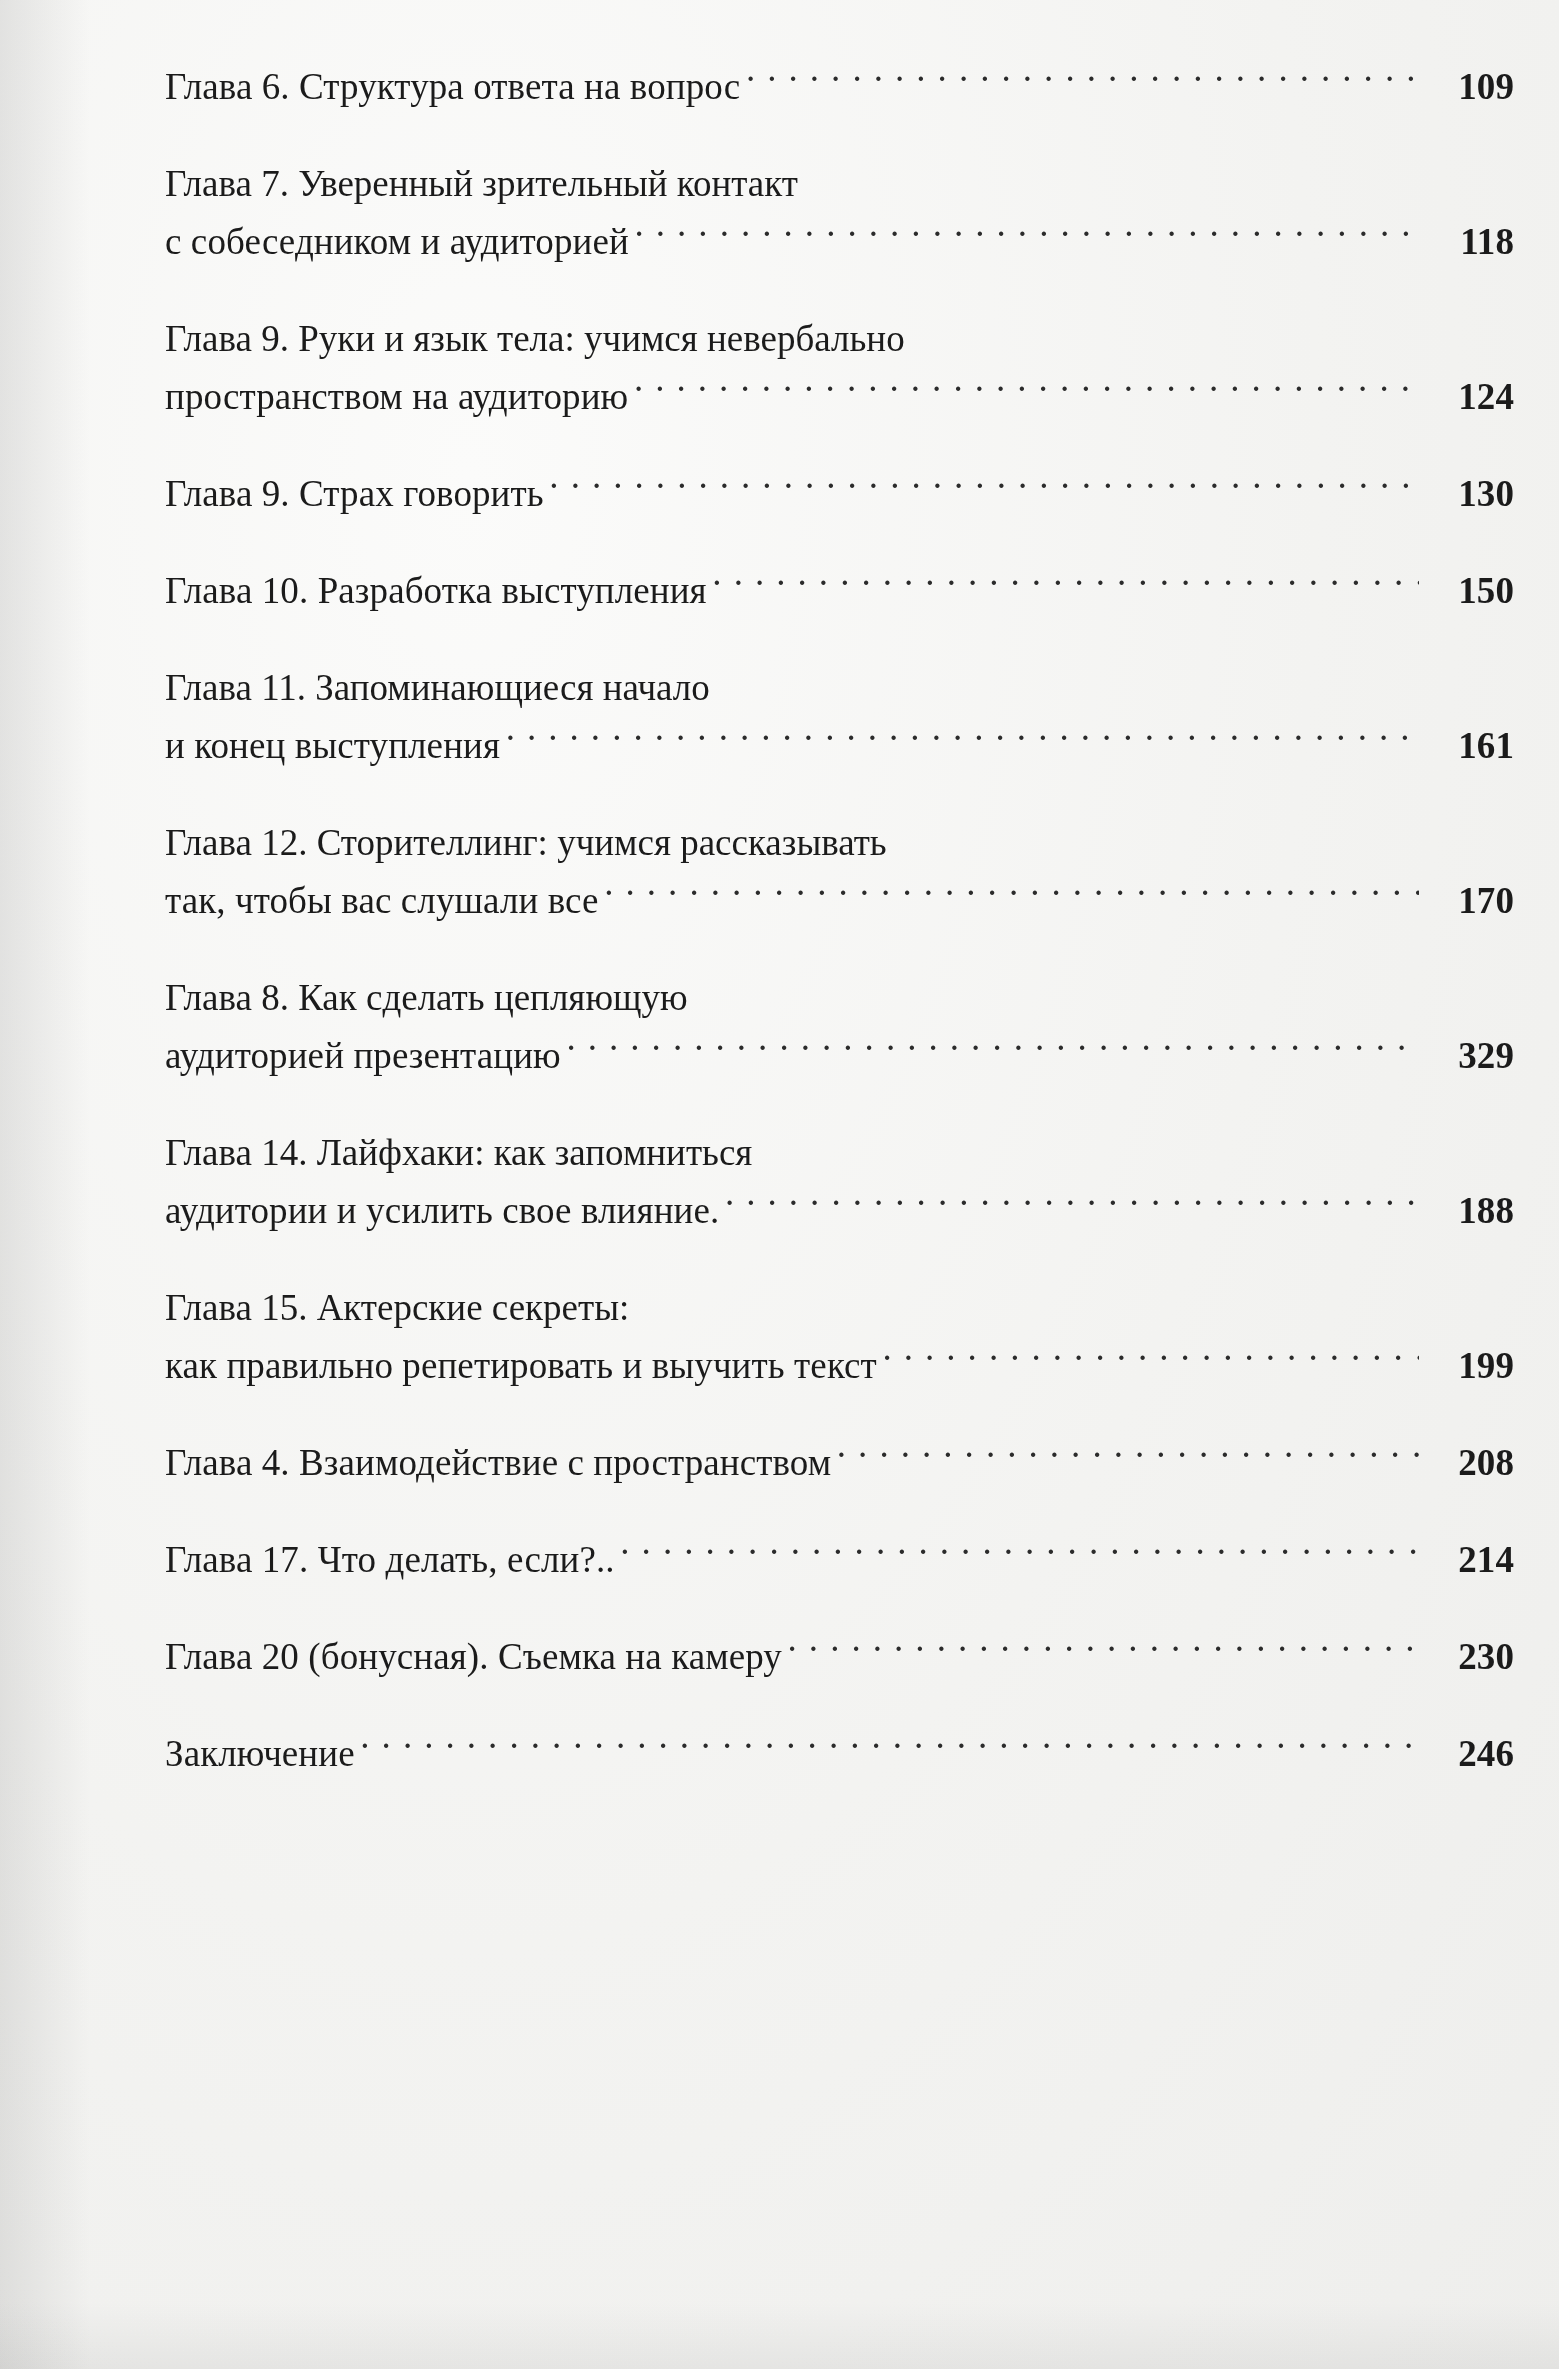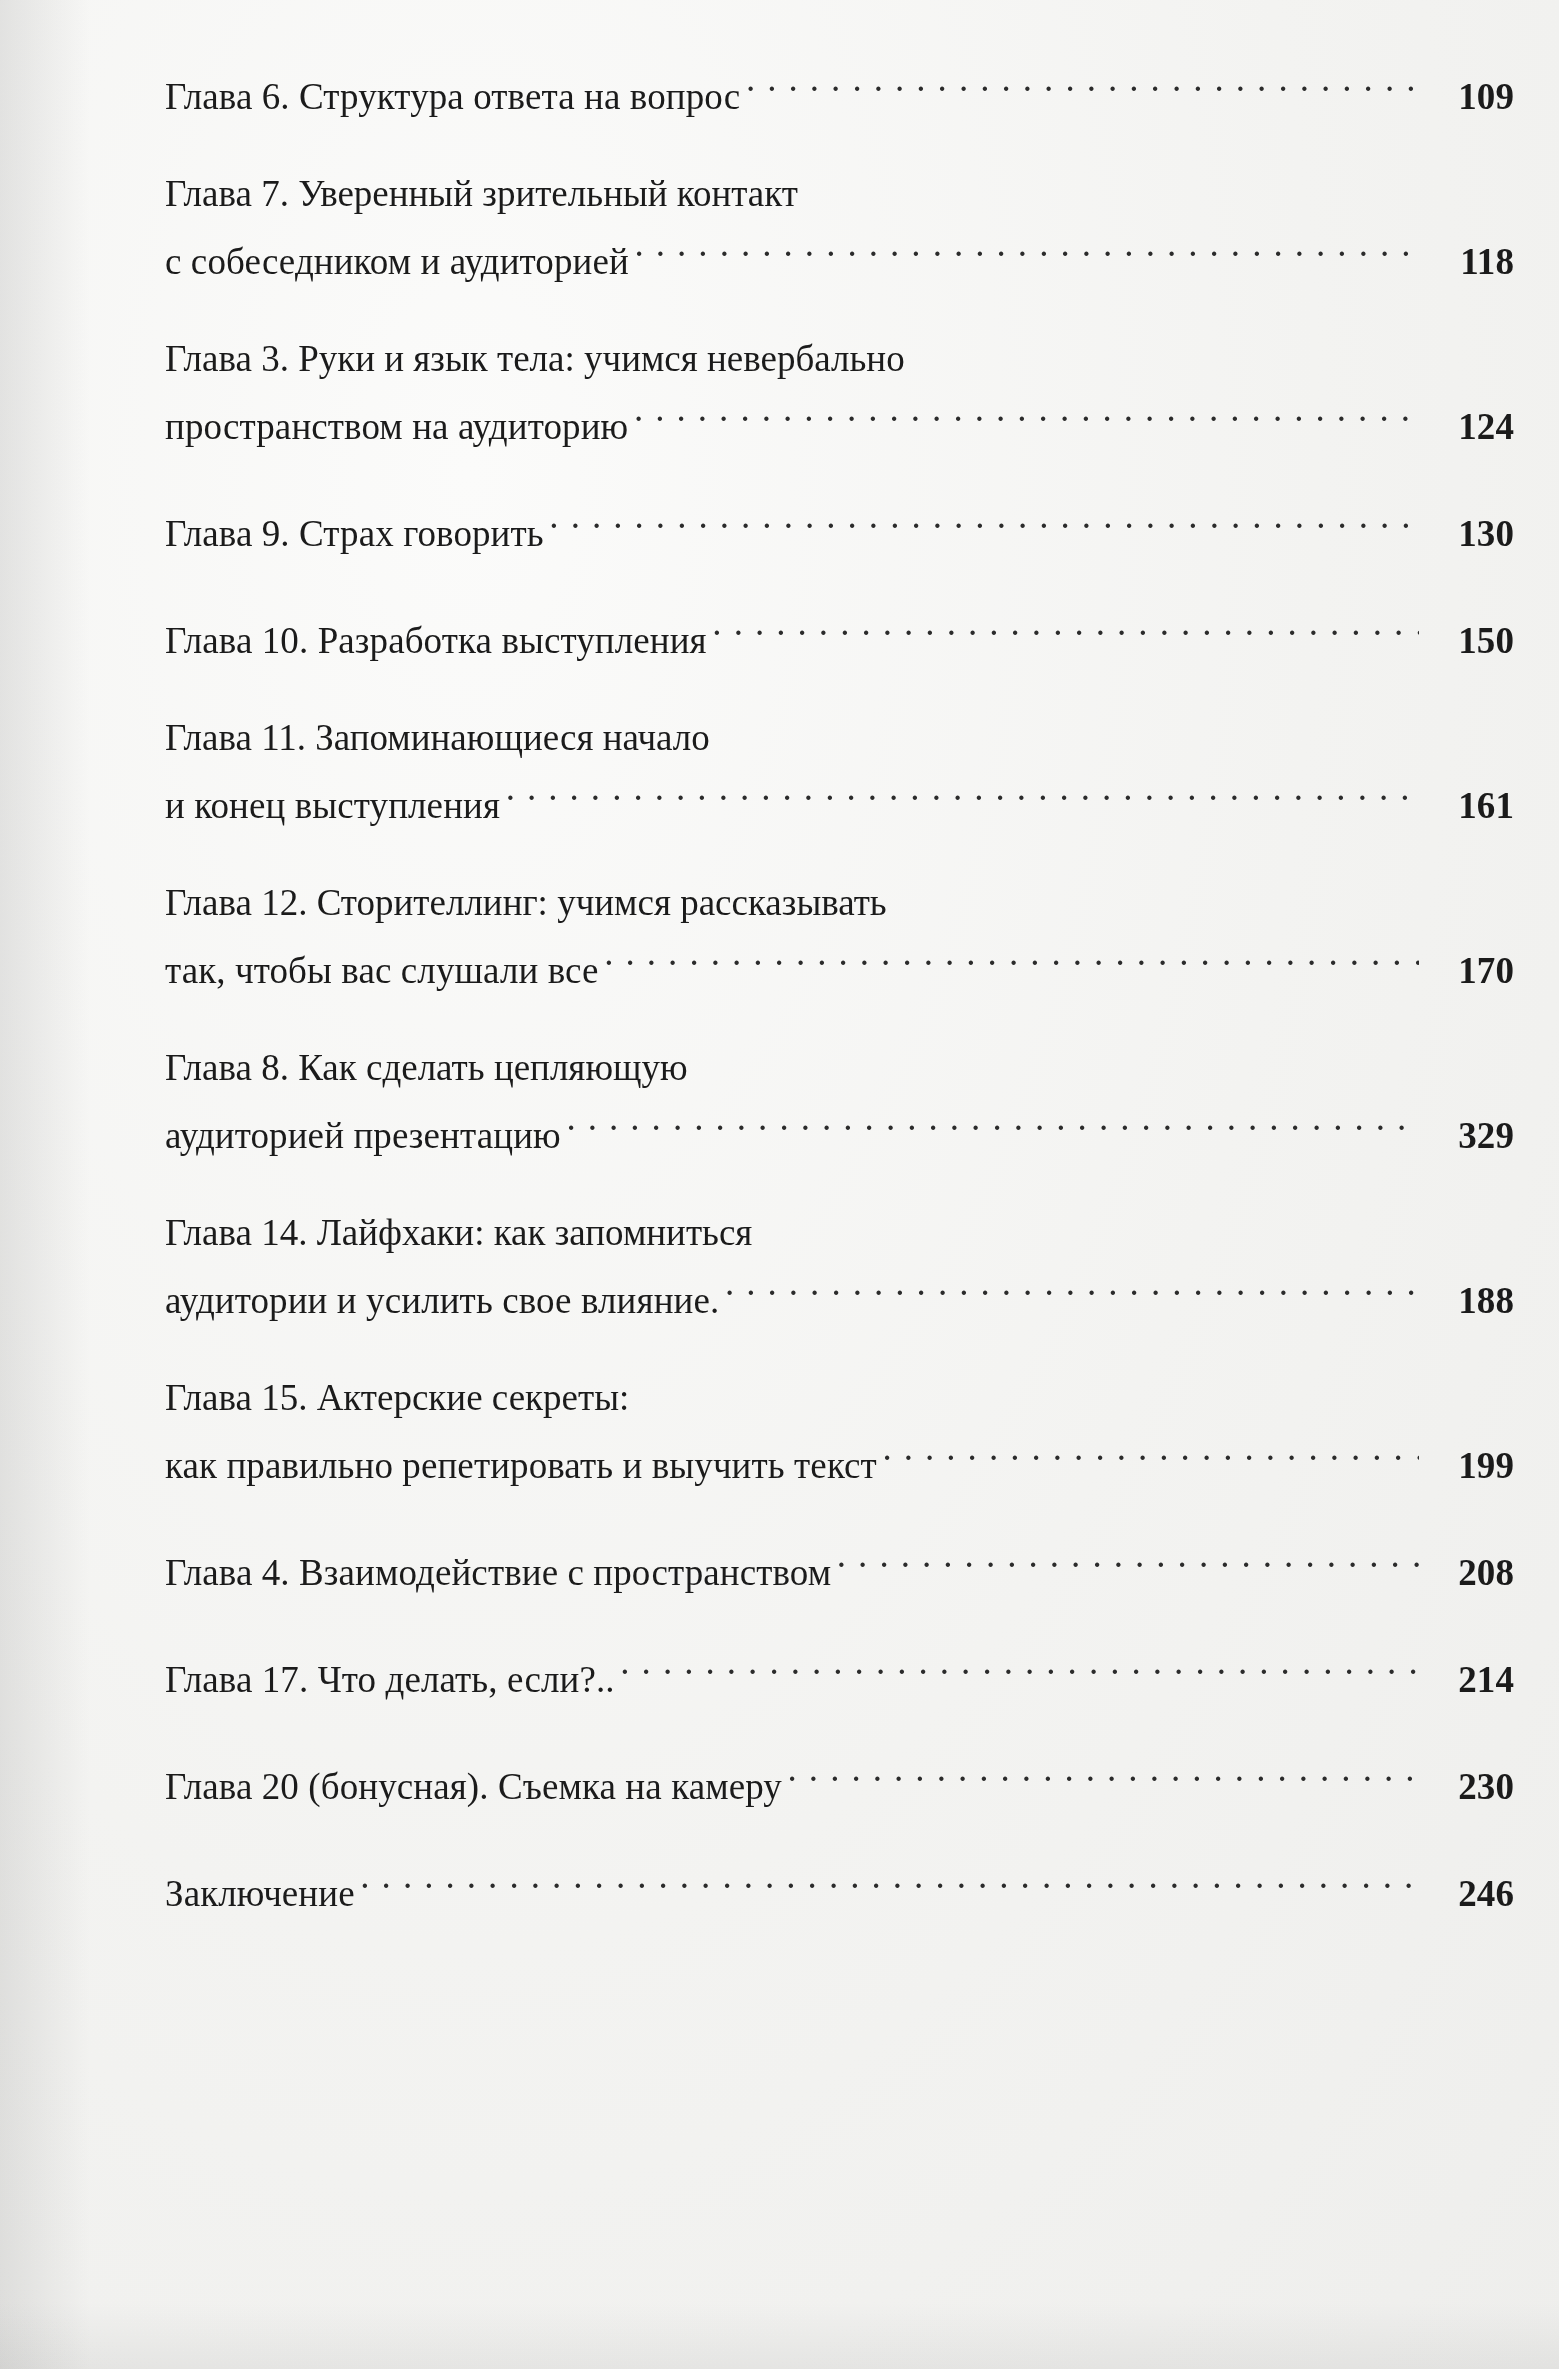--- a/index.html
+++ b/index.html
@@ -59,21 +59,20 @@
     display: flex;
     align-items: baseline;
     width: 100%;
     font-size: 37px;
     line-height: 58px;
     letter-spacing: 0.1px;
   }
   .toc-title {
     white-space: pre;
     flex: 0 0 auto;
-    margin-top: 10px;
   }
   .toc-leader {
     flex: 1 1 auto;
     margin: 0 9.4px 0 5.6px;
     position: relative;
     height: 1em;
     overflow: hidden;
   }
   .toc-leader::before {
     content: ". . . . . . . . . . . . . . . . . . . . . . . . . . . . . . . . . . . . . . . . . . . . . . . . . . . . . . . . . . . . . . . . . . . . . . . . . . . . . . . . .";
@@ -116,21 +115,21 @@
       </div>
       <div class="toc-entry">
         <div class="toc-firstline-plain">Глава 7. Уверенный зрительный контакт</div>
         <div class="toc-line">
           <span class="toc-title">с собеседником и аудиторией</span>
           <span class="toc-leader"></span>
           <span class="toc-page">118</span>
         </div>
       </div>
       <div class="toc-entry">
-        <div class="toc-firstline-plain">Глава 3. Руки и язык тела: учимся невербально</div>
+        <div class="toc-firstline-plain">Глава 9. Руки и язык тела: учимся невербально</div>
         <div class="toc-line">
           <span class="toc-title">пространством на аудиторию</span>
           <span class="toc-leader"></span>
           <span class="toc-page">124</span>
         </div>
       </div>
       <div class="toc-entry">
         <div class="toc-line">
           <span class="toc-title">Глава 9. Страх говорить</span>
           <span class="toc-leader"></span>

